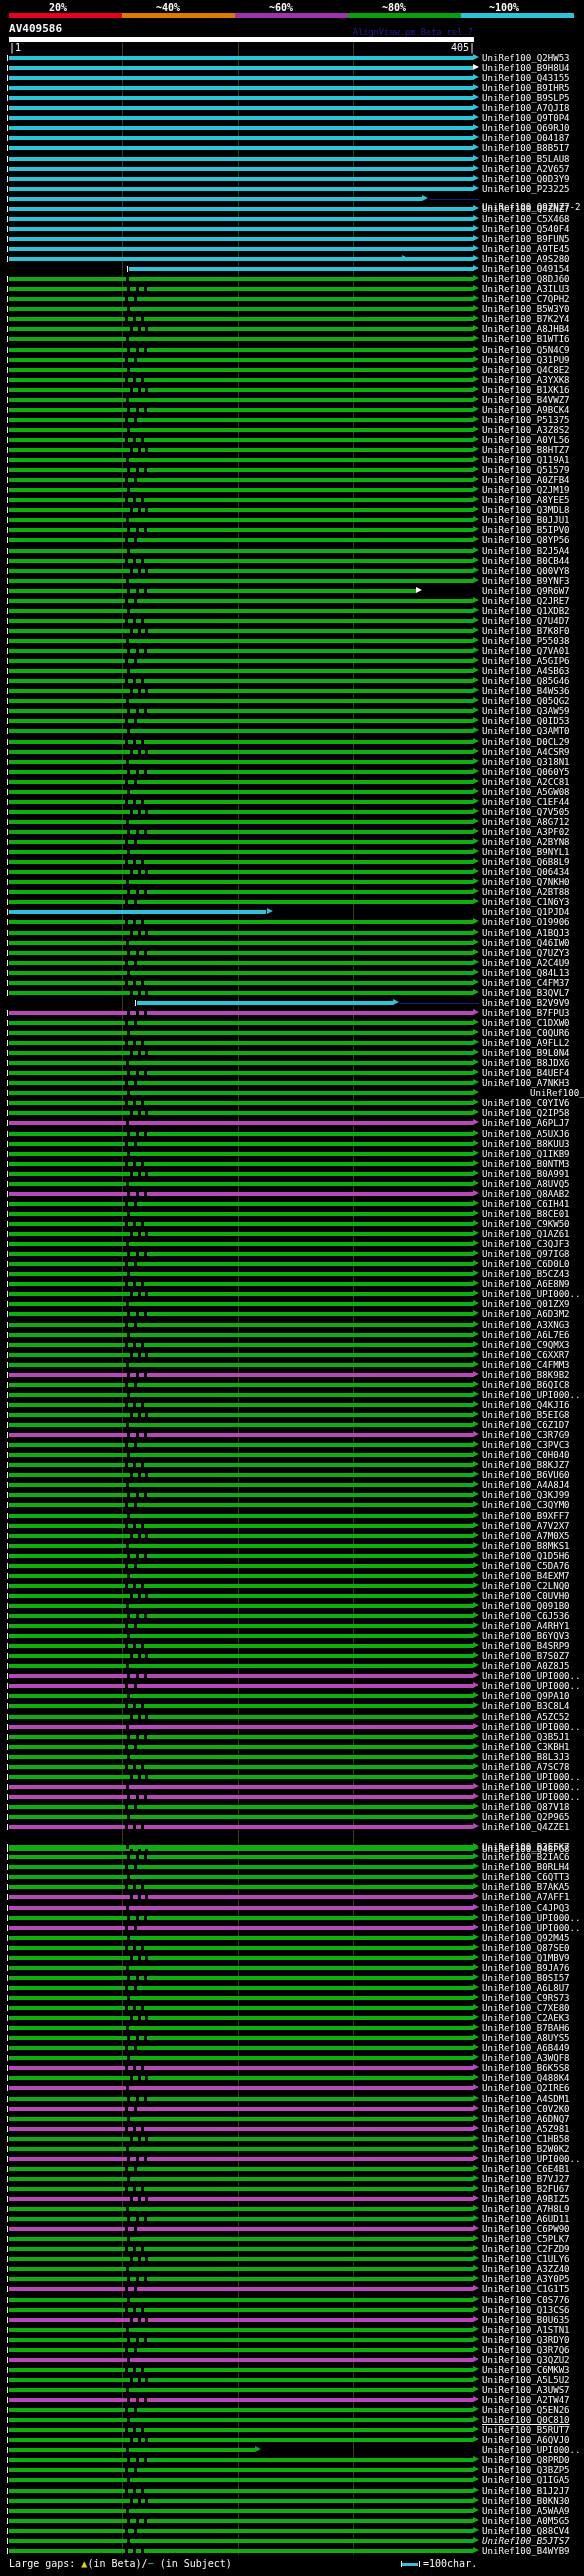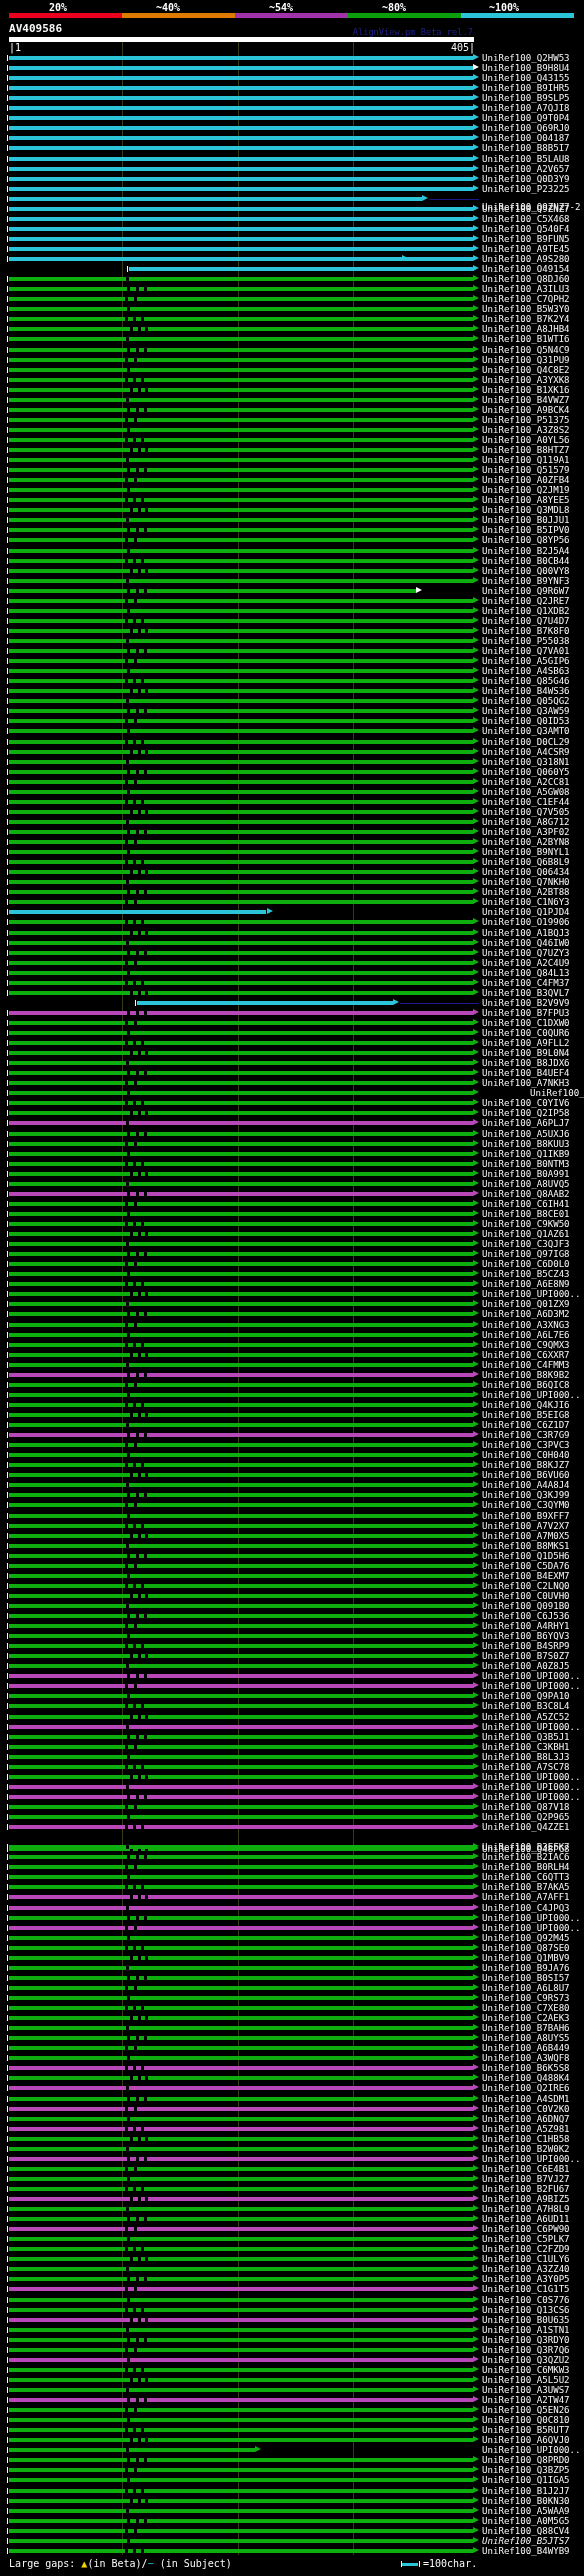--- a/index.html
+++ b/index.html
@@ -28,21 +28,21 @@
   #scale-glyph-bar{left:402px;top:2563px;width:16.4px;height:2.7px;background:#2bc4d8;}
   .glyph-tick{top:2561px;width:0.9px;height:6.4px;background:#ffffff;}
   #scale-note{left:423px;top:2558px;font-size:10px;}
 </style>
 </head>
 <body>
 
 <div id="scale-labels" class="abs" style="left: 0px; top: 1.8px; width: 585px; height: 11px;">
     <span style="left: -46px; width: 113px;">20%</span>
     <span style="left: 67px; width: 113px;">~40%</span>
-    <span style="left: 180px; width: 113px;">~54%</span>
+    <span style="left: 180px; width: 113px;">~60%</span>
     <span style="left: 293px; width: 113px;">~80%</span>
     <span style="left: 406px; width: 113px;">~100%</span>
   </div>
 
 <div id="scalebar" class="abs" style="left: 0px; top: 12.8px; width: 585px; height: 5.5px;">
     <div style="left: 9.1px; width: 113px; background: rgb(232, 0, 30);"></div>
     <div style="left: 122px; width: 113px; background: rgb(221, 122, 0);"></div>
     <div style="left: 235px; width: 113px; background: rgb(160, 50, 170);"></div>
     <div style="left: 348px; width: 113px; background: rgb(11, 160, 11);"></div>
     <div style="left: 461px; width: 113px; background: rgb(43, 196, 216);"></div>
@@ -2048,21 +2048,21 @@
       <div class="abs gapdash" style="left: 134px; top: 2.7px;"></div>
       <div class="abs arrow" style="left: 473px; top: 0.9px; border-left: 6.4px solid rgb(14, 174, 14);"></div>
       <div class="abs conn" style="left: 481px; top: 4.6px;"></div>
       <span class="abs lbl" style="top: 0px;">UniRef100_Q5EN26</span>
     </div>
     <div class="abs row" title="UniRef100_Q0C810" style="top: 2415px;">
       <div class="abs tick" style="left: 7.3px; top: 1.8px;"></div>
       <div class="abs bar" style="left: 9.1px; top: 2.7px; width: 464px; background: rgb(14, 174, 14);"></div>
       <div class="abs gapdash" style="left: 127px; top: 2.7px;"></div>
       <div class="abs arrow" style="left: 473px; top: 0.9px; border-left: 6.4px solid rgb(14, 174, 14);"></div>
-      <span class="abs lbl" style="top: 0px;">UniRef100_Q0C810</span>
+      <span class="abs lbl" style="top: 0px; text-decoration: underline;">UniRef100_Q0C810</span>
     </div>
     <div class="abs row" title="UniRef100_B5RUT7" style="top: 2425px;">
       <div class="abs tick" style="left: 7.3px; top: 1.8px;"></div>
       <div class="abs bar" style="left: 9.1px; top: 2.7px; width: 464px; background: rgb(14, 174, 14);"></div>
       <div class="abs gapdash" style="left: 125px; top: 2.7px;"></div>
       <div class="abs gapdash" style="left: 133px; top: 2.7px;"></div>
       <div class="abs gapdash" style="left: 141px; top: 2.7px;"></div>
       <div class="abs arrow" style="left: 473px; top: 0.9px; border-left: 6.4px solid rgb(14, 174, 14);"></div>
       <div class="abs conn" style="left: 481px; top: 4.6px;"></div>
       <span class="abs lbl" style="top: 0px;">UniRef100_B5RUT7</span>

